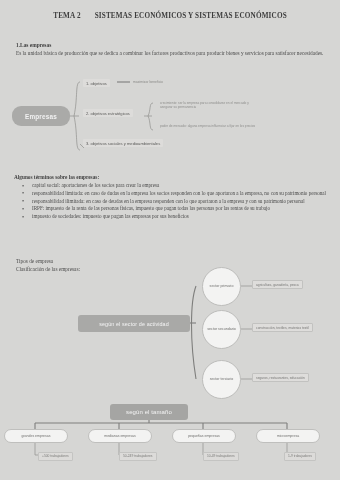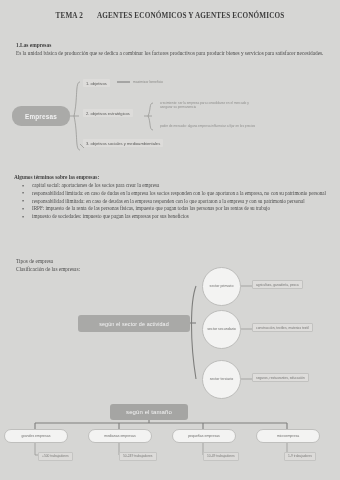--- a/index.html
+++ b/index.html
@@ -153,21 +153,21 @@
   svg.lines{position:absolute;left:0;top:0;overflow:visible;}
   svg.lines path,svg.lines line{stroke:#8f8f8d;fill:none;stroke-width:.7;}
   svg.lines .thick{stroke:#7e7e7c;stroke-width:1.1;}
 </style>
 </head>
 <body>
 
 <div class="page">
 
   <div class="doc-title">
-    <span class="tema">TEMA 2</span><span>AGENTES ECONÓMICOS Y AGENTES ECONÓMICOS</span>
+    <span class="tema">TEMA 2</span><span>SISTEMAS ECONÓMICOS Y SISTEMAS ECONÓMICOS</span>
   </div>
 
   <div class="sec1-head">1.Las empresas</div>
   <div class="sec1-body">Es la unidad básica de producción que se dedica a combinar los factores productivos para producir bienes y servicios para satisfacer necesidades.</div>
 
   <div class="mindmap">
 
     <svg class="lines" width="340" height="86">
 
       <line x1="70" y1="40" x2="79" y2="40"></line>

